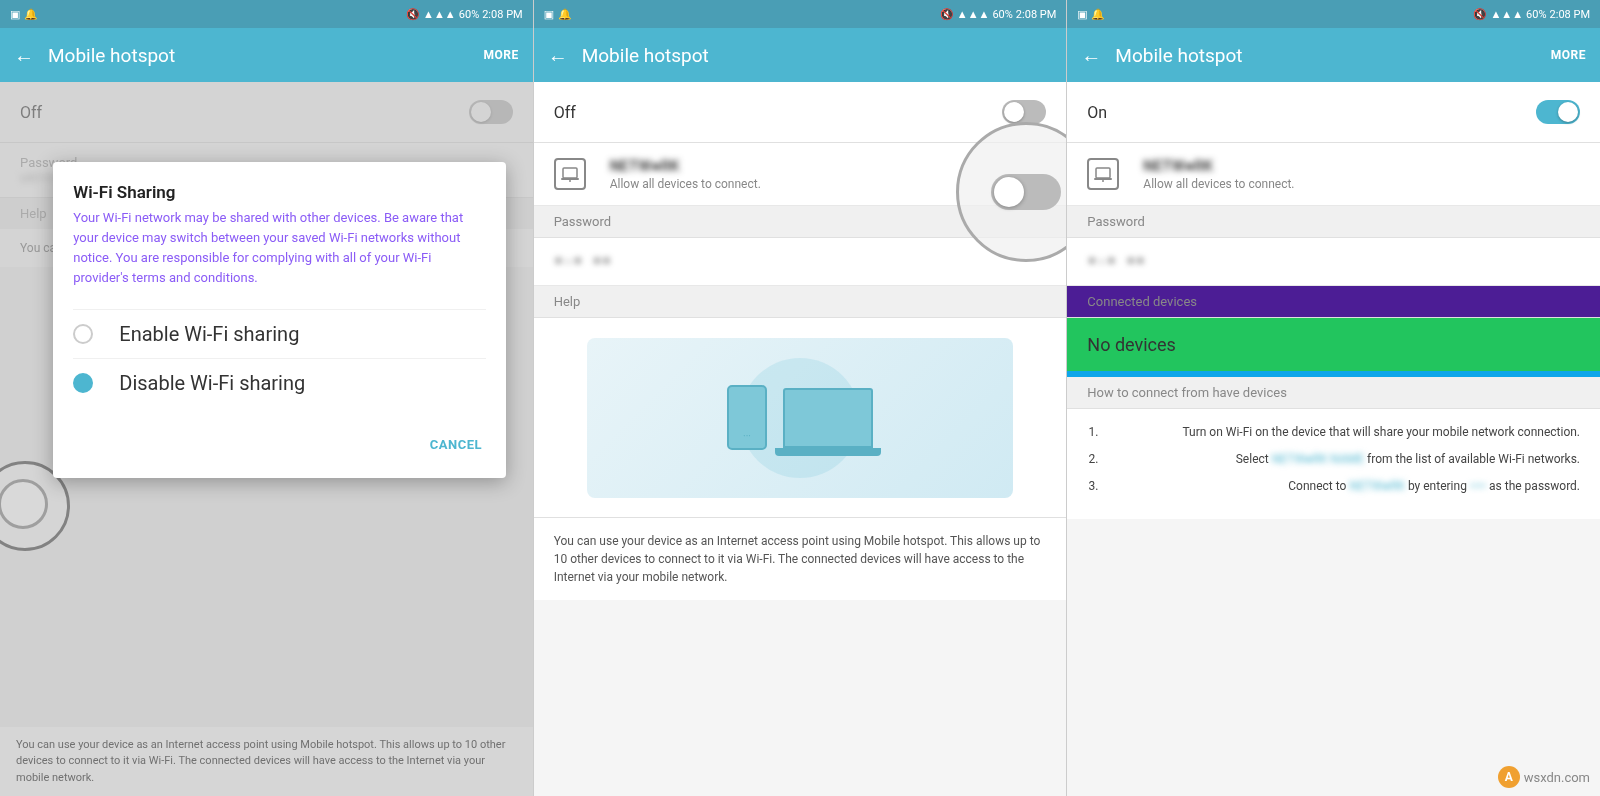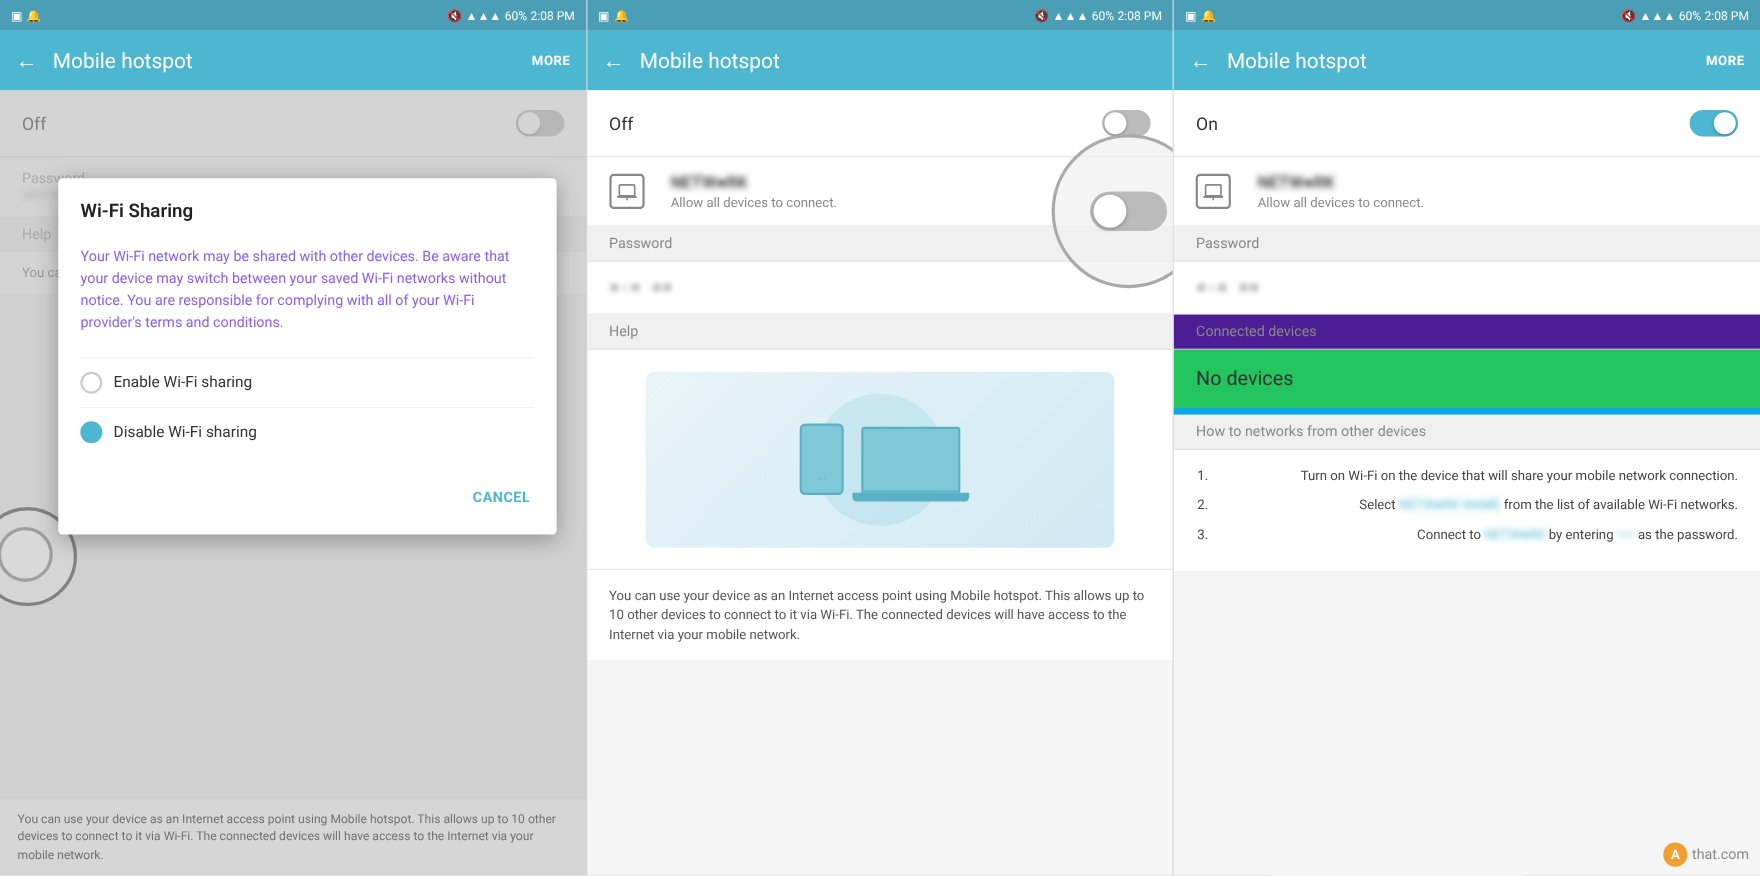--- a/index.html
+++ b/index.html
@@ -269,35 +269,35 @@
       background: white;
       border-radius: 4px;
       box-shadow: 0 4px 20px rgba(0,0,0,0.3);
       z-index: 10;
       padding: 20px;
     }
     .dialog-title {
       font-size: 17px;
       font-weight: 600;
       color: #222;
-      margin-bottom: 22px;
+      margin-bottom: 6px;
     }
     .dialog-body {
       font-size: 13px;
       color: #8b5cf6;
       line-height: 1.55;
       margin-bottom: 20px;
     }
     .dialog-option {
       display: flex;
       align-items: center;
       padding: 12px 0;
-      gap: 10px;
+      gap: 26px;
       border-top: 1px solid #f0f0f0;
-      font-size: 14px;
+      font-size: 20px;
       color: #333;
       cursor: pointer;
     }
     .option-dot {
       width: 20px;
       height: 20px;
       border-radius: 50%;
       border: 2px solid #ccc;
       background: white;
       flex-shrink: 0;
@@ -621,36 +621,36 @@
     <div class="section-label">Password</div>
 
     <div class="password-row">
       <div class="password-value">•·• ••</div>
     </div>
 
     <div class="connected-devices-label section-label">Connected devices</div>
 
     <div class="no-devices">No devices</div>
 
-    <div class="how-to-label section-label">How to networks from other devices</div>
+    <div class="how-to-label section-label">How to connect from have devices</div>
 
     <div class="how-to-content">
       <ol>
         <li>
           Turn on Wi-Fi on the device that will share your mobile network connection.
         </li>
         <li>
           Select <span class="blurred-text">NETW●RK NAME</span> from the list of available Wi-Fi networks.
         </li>
         <li>
           Connect to <span class="blurred-text">NETW●RK</span> by entering <span class="blurred-text">••••</span> as the password.
         </li>
       </ol>
     </div>
 
     <div class="watermark">
       <div class="watermark-icon">
         <span>A</span>
       </div>
-      <span>that.com</span>
+      <span>wsxdn.com</span>
     </div>
   </div>
 </div>
 
 </body></html>

